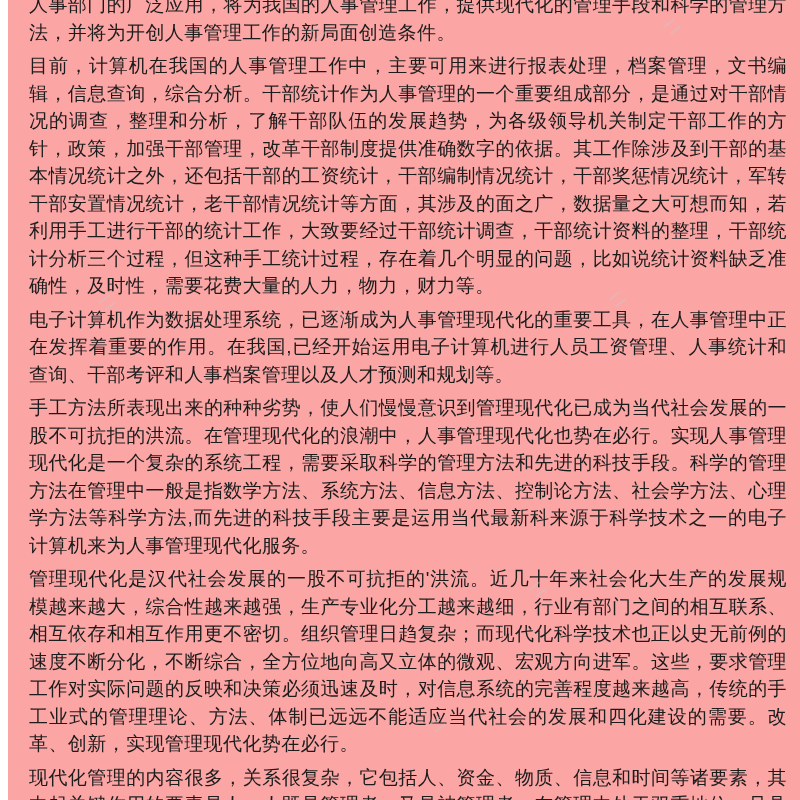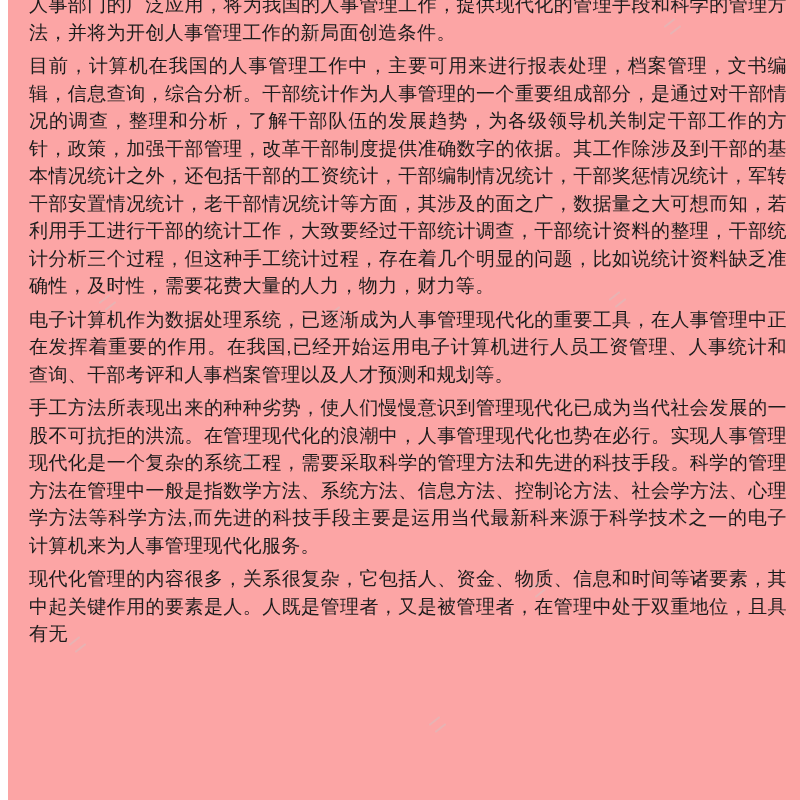--- a/index.html
+++ b/index.html
@@ -70,16 +70,17 @@
   <div class="wm" style="left:740px; top:440px;"></div>
   <div class="wm" style="left:520px; top:585px;"></div>
   <div class="wm" style="left:60px;  top:640px;"></div>
   <div class="wm" style="left:420px; top:720px;"></div>
 
   <div class="content">
     <p>人事部门的广泛应用，将为我国的人事管理工作，提供现代化的管理手段和科学的管理方法，并将为开创人事管理工作的新局面创造条件。</p>
     <p>目前，计算机在我国的人事管理工作中，主要可用来进行报表处理，档案管理，文书编辑，信息查询，综合分析。干部统计作为人事管理的一个重要组成部分，是通过对干部情况的调查，整理和分析，了解干部队伍的发展趋势，为各级领导机关制定干部工作的方针，政策，加强干部管理，改革干部制度提供准确数字的依据。其工作除涉及到干部的基本情况统计之外，还包括干部的工资统计，干部编制情况统计，干部奖惩情况统计，军转干部安置情况统计，老干部情况统计等方面，其涉及的面之广，数据量之大可想而知，若利用手工进行干部的统计工作，大致要经过干部统计调查，干部统计资料的整理，干部统计分析三个过程，但这种手工统计过程，存在着几个明显的问题，比如说统计资料缺乏准确性，及时性，需要花费大量的人力，物力，财力等。</p>
     <p>电子计算机作为数据处理系统，已逐渐成为人事管理现代化的重要工具，在人事管理中正在发挥着重要的作用。在我国,已经开始运用电子计算机进行人员工资管理、人事统计和查询、干部考评和人事档案管理以及人才预测和规划等。</p>
     <p>手工方法所表现出来的种种劣势，使人们慢慢意识到管理现代化已成为当代社会发展的一股不可抗拒的洪流。在管理现代化的浪潮中，人事管理现代化也势在必行。实现人事管理现代化是一个复杂的系统工程，需要采取科学的管理方法和先进的科技手段。科学的管理方法在管理中一般是指数学方法、系统方法、信息方法、控制论方法、社会学方法、心理学方法等科学方法,而先进的科技手段主要是运用当代最新科来源于科学技术之一的电子计算机来为人事管理现代化服务。</p>
+    <p>管理现代化是汉代社会发展的一股不可抗拒的'洪流。近几十年来社会化大生产的发展规模越来越大，综合性越来越强，生产专业化分工越来越细，行业有部门之间的相互联系、相互依存和相互作用更不密切。组织管理日趋复杂；而现代化科学技术也正以史无前例的速度不断分化，不断综合，全方位地向高又立体的微观、宏观方向进军。这些，要求管理工作对实际问题的反映和决策必须迅速及时，对信息系统的完善程度越来越高，传统的手工业式的管理理论、方法、体制已远远不能适应当代社会的发展和四化建设的需要。改革、创新，实现管理现代化势在必行。</p>
     <p>现代化管理的内容很多，关系很复杂，它包括人、资金、物质、信息和时间等诸要素，其中起关键作用的要素是人。人既是管理者，又是被管理者，在管理中处于双重地位，且具有无</p>
   </div>
 
 </div>
 
 </body></html>

